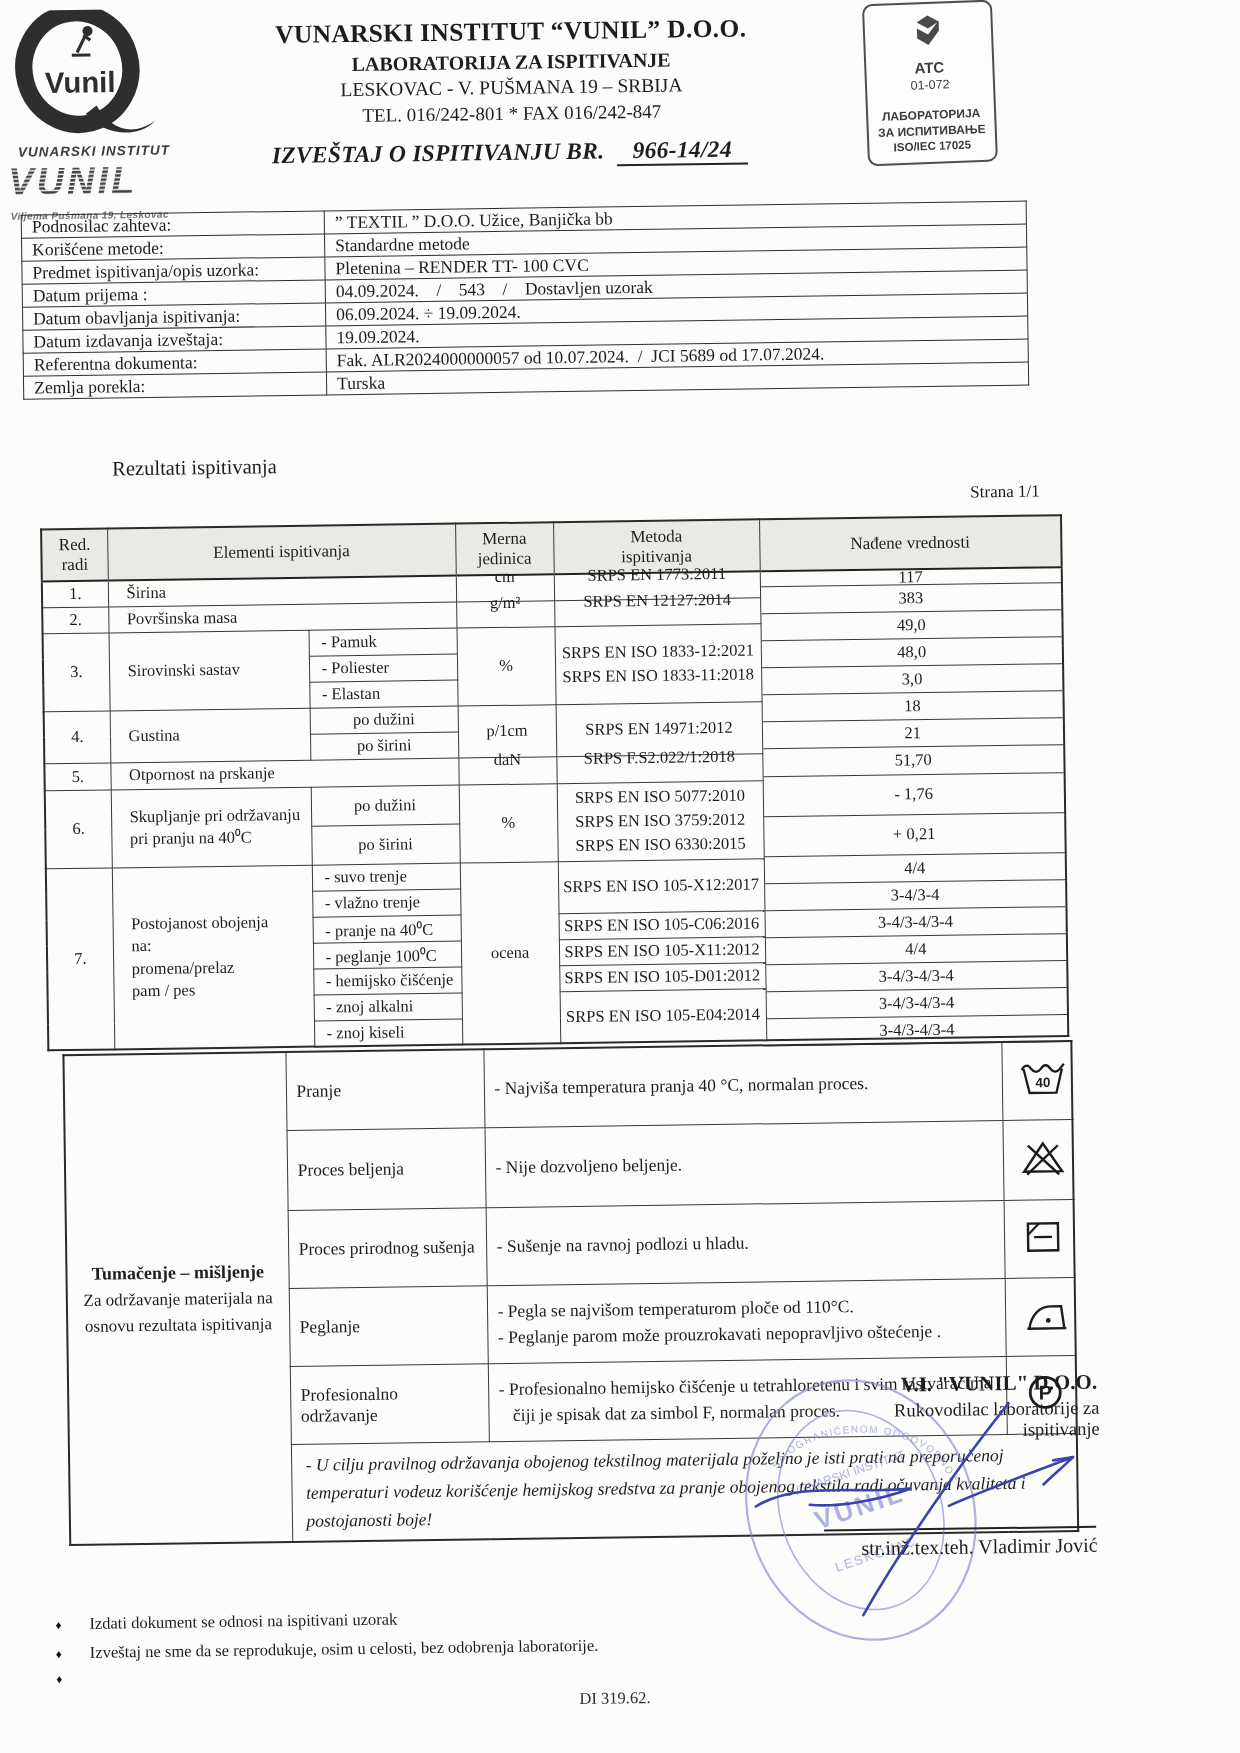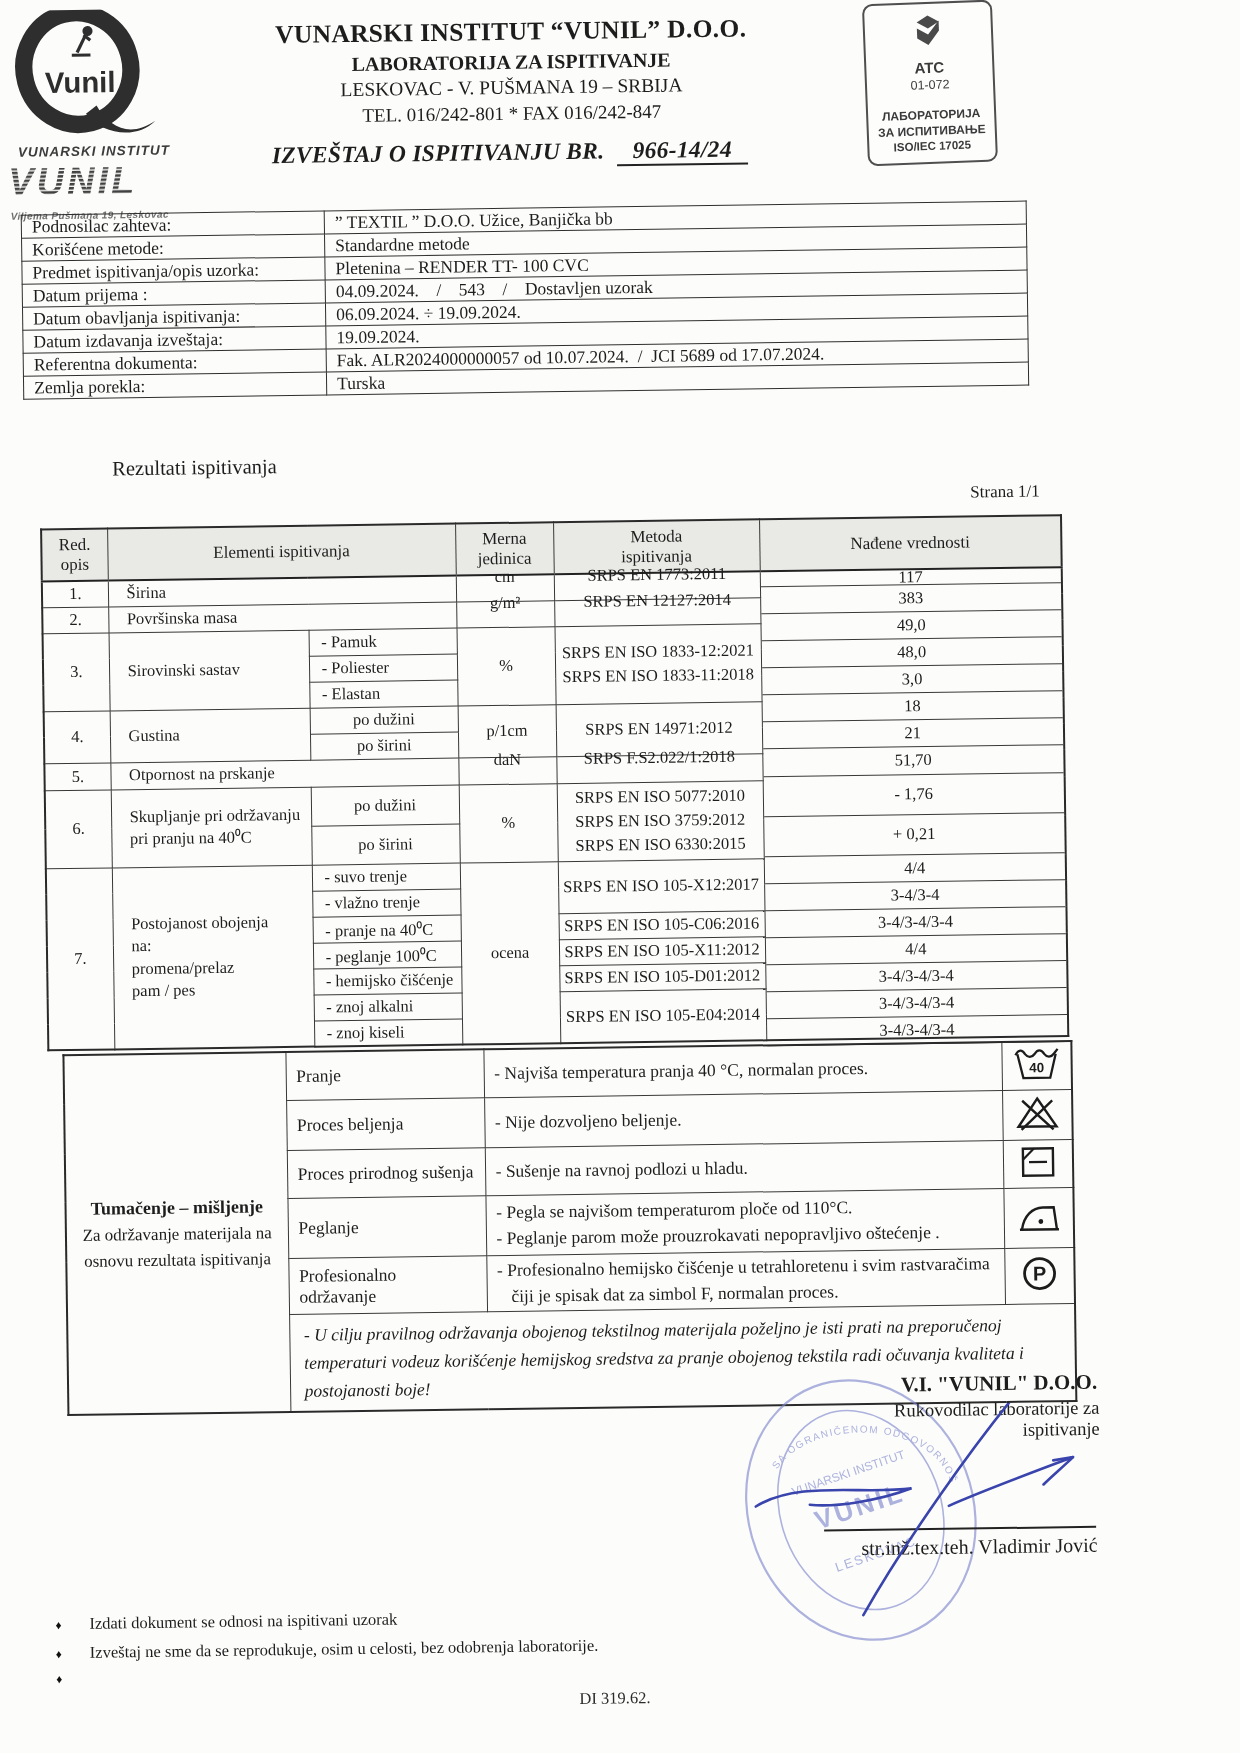--- a/index.html
+++ b/index.html
@@ -63,21 +63,21 @@
 
   
   .care-table{left:60px;top:1046px;width:1008px;border-collapse:collapse;table-layout:fixed;
               border:2.2px solid #2a2a2a;}
   .care-table td{border:1.2px solid #383838;font-size:17.5px;vertical-align:middle;padding:2px 10px;}
   .care-tum{text-align:center;line-height:1.5;}
   .care-tum .t1{font-weight:bold;font-size:18px;}
   .care-tum .t2{font-size:17px;}
   .care-desc div{line-height:1.45;}
   .care-desc .indent{padding-left:14px;}
-  .care-sym{text-align:center;padding:2px !important;}
+  .care-sym{text-align:right;padding:17px !important;}
   .care-note{font-style:italic;font-size:17px;line-height:1.6;padding:6px 14px !important;}
 
   
   .sig-company{left:850px;top:1376px;width:240px;font-size:21px;font-weight:bold;text-align:right;}
   .sig-role{left:822px;top:1404px;width:270px;font-size:18.5px;text-align:right;}
   .sig-line{left:815px;top:1532px;width:272px;height:2px;background:#222;}
   .sig-name{left:852px;top:1540px;width:240px;font-size:20px;}
   .footer-note{left:45px;top:1606px;width:680px;font-size:16.5px;}
   .footer-note .row{display:flex;margin-bottom:9px;align-items:baseline;}
   .footer-note .dia{width:34px;font-size:12px;color:#111;}
@@ -185,21 +185,21 @@
       <col style="width:66px">
           <col style="width:200px">
           <col style="width:148px">
       <col style="width:98px">
           <col style="width:206px">
           <col style="width:302px">
     </colgroup>
     <thead>
       <tr>
         <th class="pre">Red.
-opis</th>
+radi</th>
         <th colspan="2">Elementi ispitivanja</th>
         <th class="pre">Merna
 jedinica</th>
         <th class="pre">Metoda
 ispitivanja</th>
         <th>Nađene vrednosti</th>
       </tr>
     </thead>
     <tbody>
       <tr style="height:26px">

